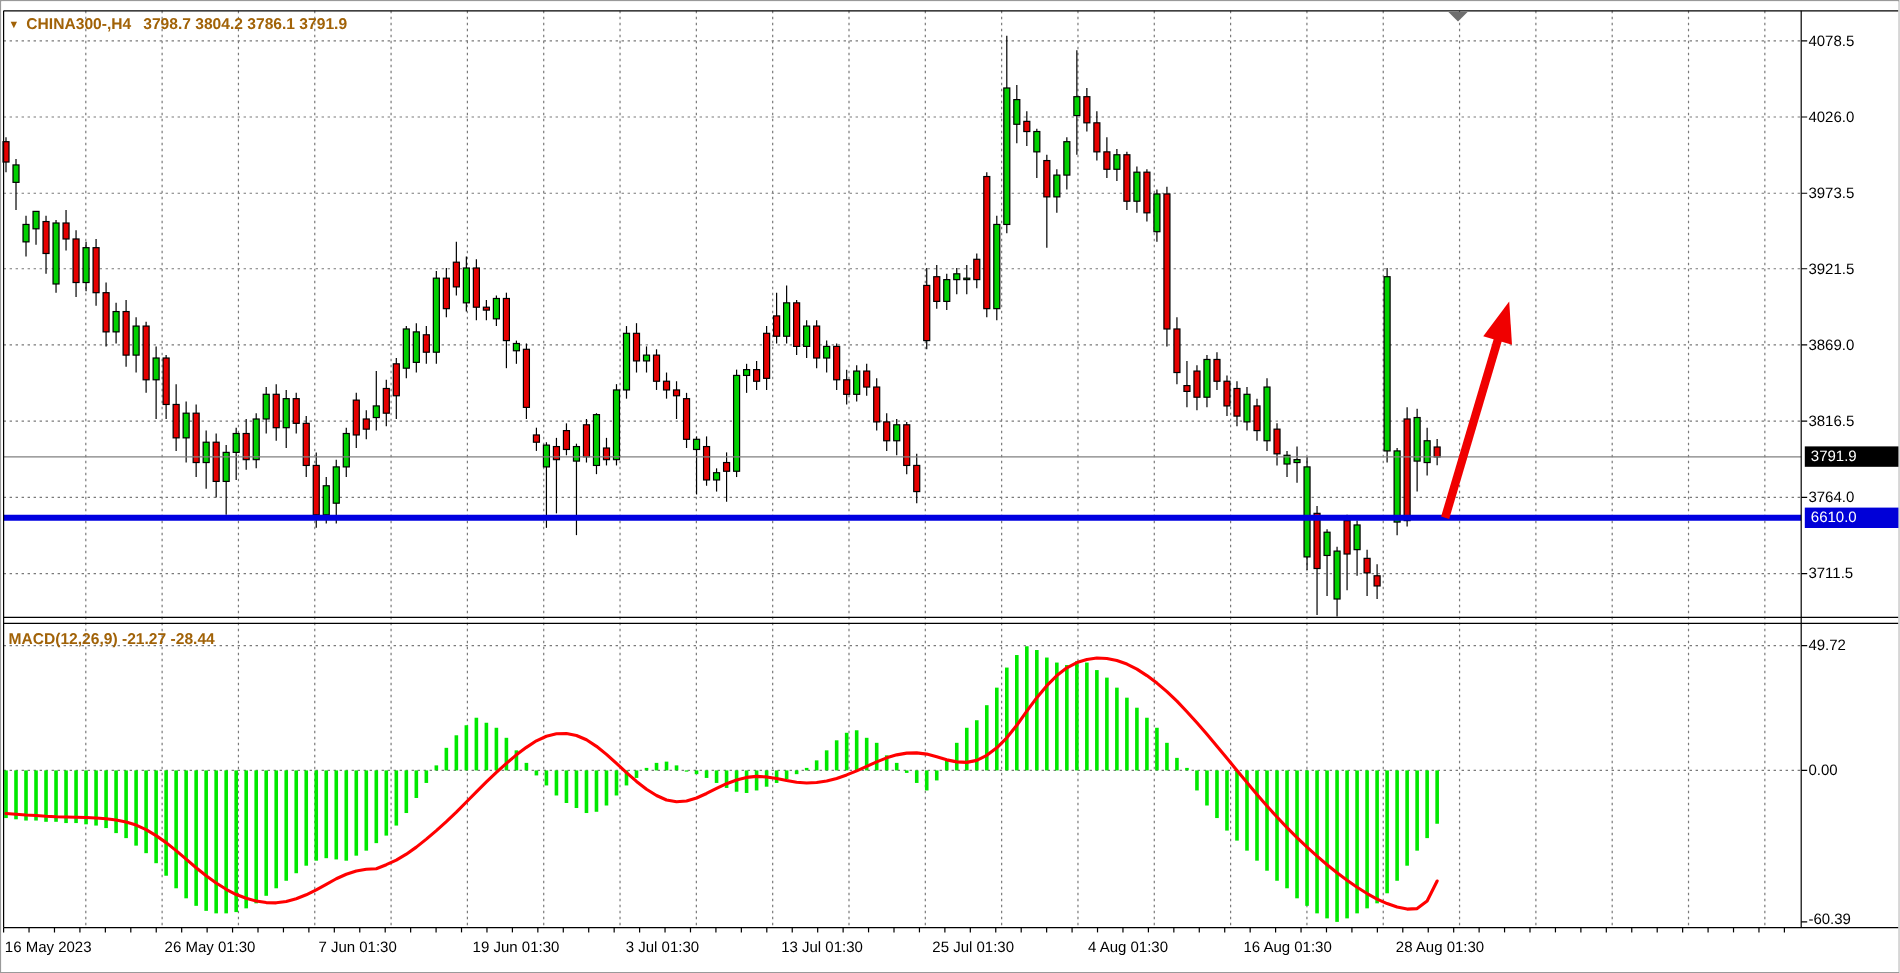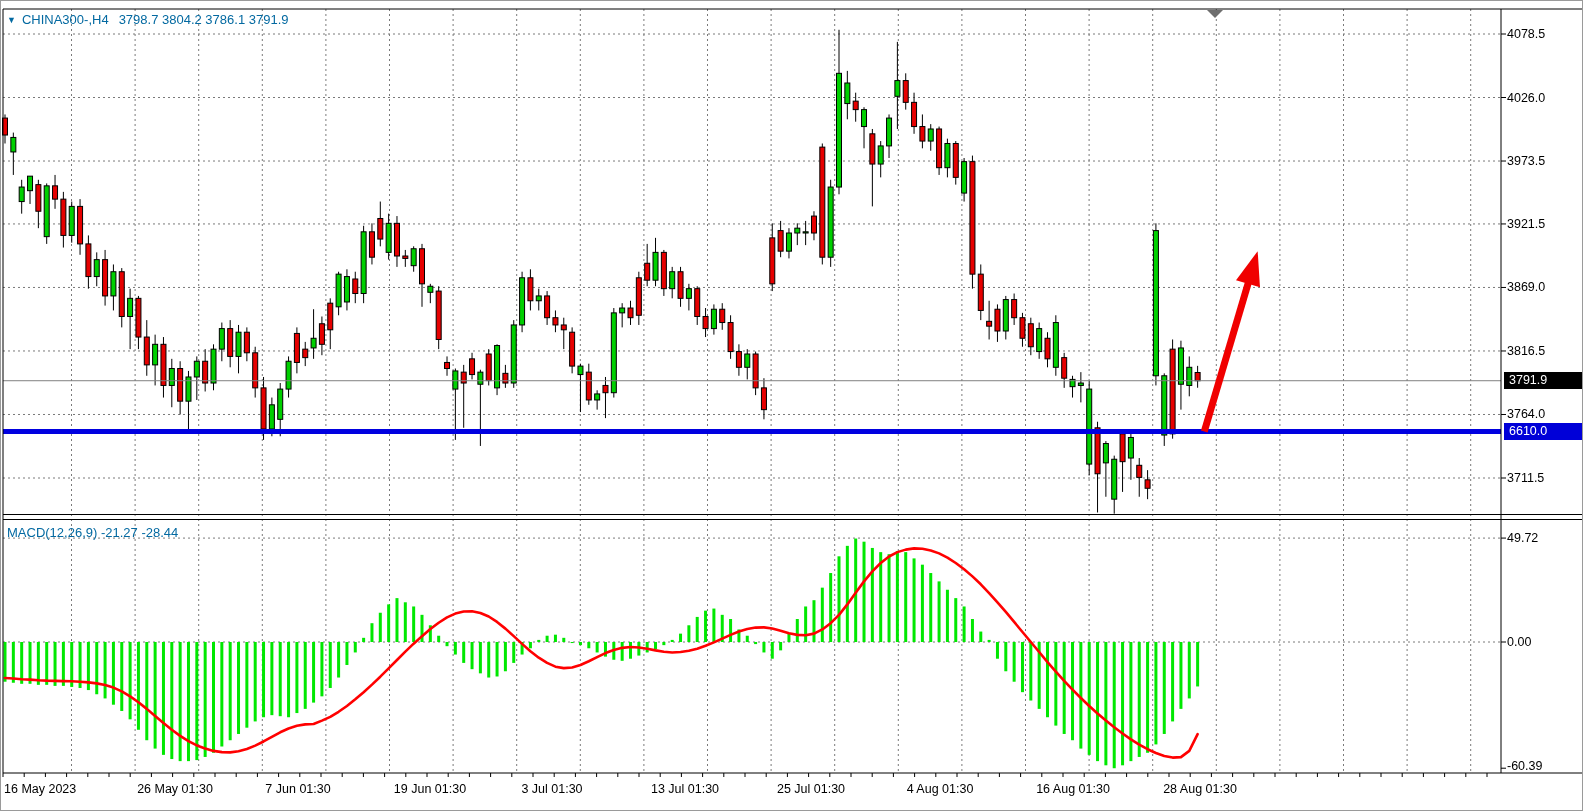--- a/index.html
+++ b/index.html
@@ -1,20 +1,20 @@
 <!DOCTYPE html>
 <html><head>
 <meta charset="utf-8">
 <style>
   html,body{margin:0;padding:0;background:#f0f0f0;}
   .stage{position:relative;width:1583px;height:811px;background:#ffffff;
          border:1px solid #9a9a9a;box-sizing:border-box;overflow:hidden;
          font-family:"Liberation Sans",sans-serif;}
   .stage svg{position:absolute;left:0;top:0;}
-  .overlay{position:absolute;color:#0369a1;font-size:13px;white-space:nowrap;}
+  .overlay{position:absolute;color:#a16207;font-size:13px;white-space:nowrap;font-weight:bold;}
   #title-bar{left:6px;top:11px;}
   #title-bar .tri{display:inline-block;font-size:9px;vertical-align:1px;margin-right:6px;}
   #title-bar .sym{margin-right:10px;}
   #macd-label{left:6px;top:524px;}
   .badge{position:absolute;left:1503px;width:100px;height:17px;color:#ffffff;
          font-size:12.5px;line-height:17px;padding-left:5px;box-sizing:border-box;}
   svg text{font-family:"Liberation Sans",sans-serif;font-size:12.5px;fill:#000;}
 </style>
 </head>
 <body>

